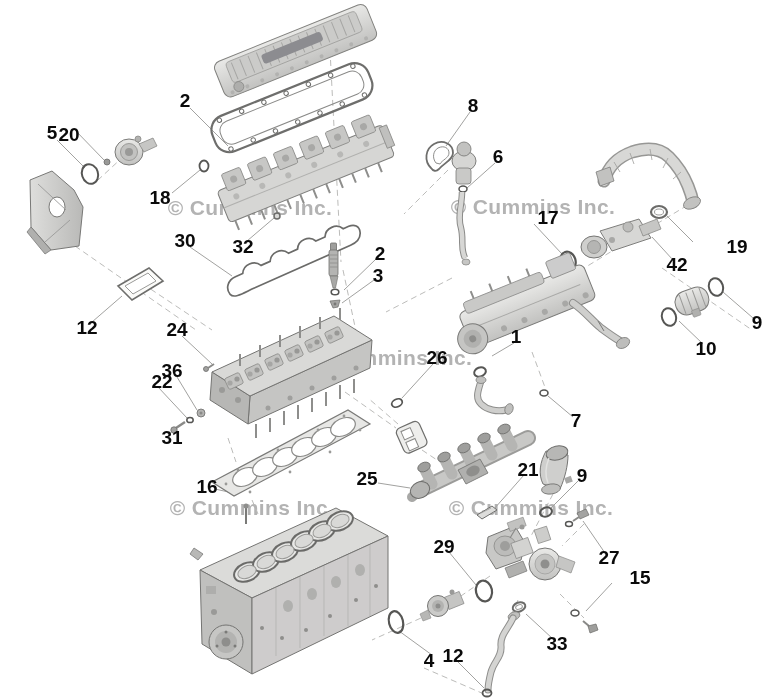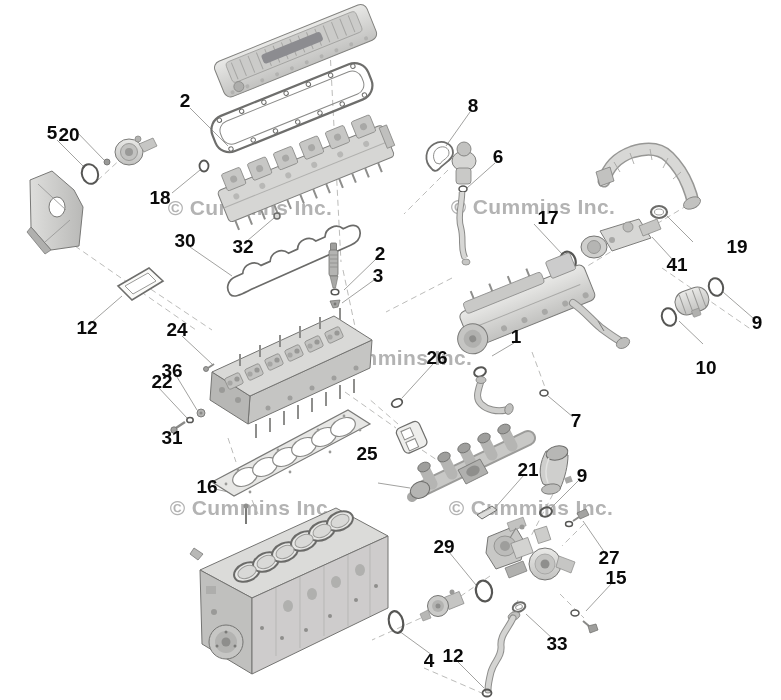--- a/index.html
+++ b/index.html
@@ -509,37 +509,37 @@
 
   <div class="co" style="left:516px;top:337px">1</div>
   <div class="co" style="left:185px;top:101px">2</div>
   <div class="co" style="left:378px;top:276px">3</div>
   <div class="co" style="left:429px;top:661px">4</div>
   <div class="co" style="left:52px;top:133px">5</div>
   <div class="co" style="left:498px;top:157px">6</div>
   <div class="co" style="left:576px;top:421px">7</div>
   <div class="co" style="left:473px;top:106px">8</div>
   <div class="co" style="left:582px;top:476px">9</div>
-  <div class="co" style="left:706px;top:368px">10</div>
+  <div class="co" style="left:706px;top:349px">10</div>
   <div class="co" style="left:380px;top:254px">2</div>
   <div class="co" style="left:453px;top:656px">12</div>
   <div class="co" style="left:87px;top:328px">12</div>
   <div class="co" style="left:757px;top:323px">9</div>
-  <div class="co" style="left:616px;top:578px">15</div>
+  <div class="co" style="left:640px;top:578px">15</div>
   <div class="co" style="left:207px;top:487px">16</div>
   <div class="co" style="left:548px;top:218px">17</div>
   <div class="co" style="left:160px;top:198px">18</div>
   <div class="co" style="left:737px;top:247px">19</div>
   <div class="co" style="left:69px;top:135px">20</div>
   <div class="co" style="left:528px;top:470px">21</div>
   <div class="co" style="left:162px;top:382px">22</div>
   <div class="co" style="left:172px;top:371px">36</div>
   <div class="co" style="left:177px;top:330px">24</div>
-  <div class="co" style="left:367px;top:454px">25</div>
+  <div class="co" style="left:367px;top:479px">25</div>
   <div class="co" style="left:437px;top:358px">26</div>
   <div class="co" style="left:609px;top:558px">27</div>
-  <div class="co" style="left:677px;top:265px">41</div>
+  <div class="co" style="left:677px;top:265px">42</div>
   <div class="co" style="left:444px;top:547px">29</div>
   <div class="co" style="left:185px;top:241px">30</div>
   <div class="co" style="left:172px;top:438px">31</div>
   <div class="co" style="left:243px;top:247px">32</div>
   <div class="co" style="left:557px;top:644px">33</div>
 </div>
 
 </body></html>

